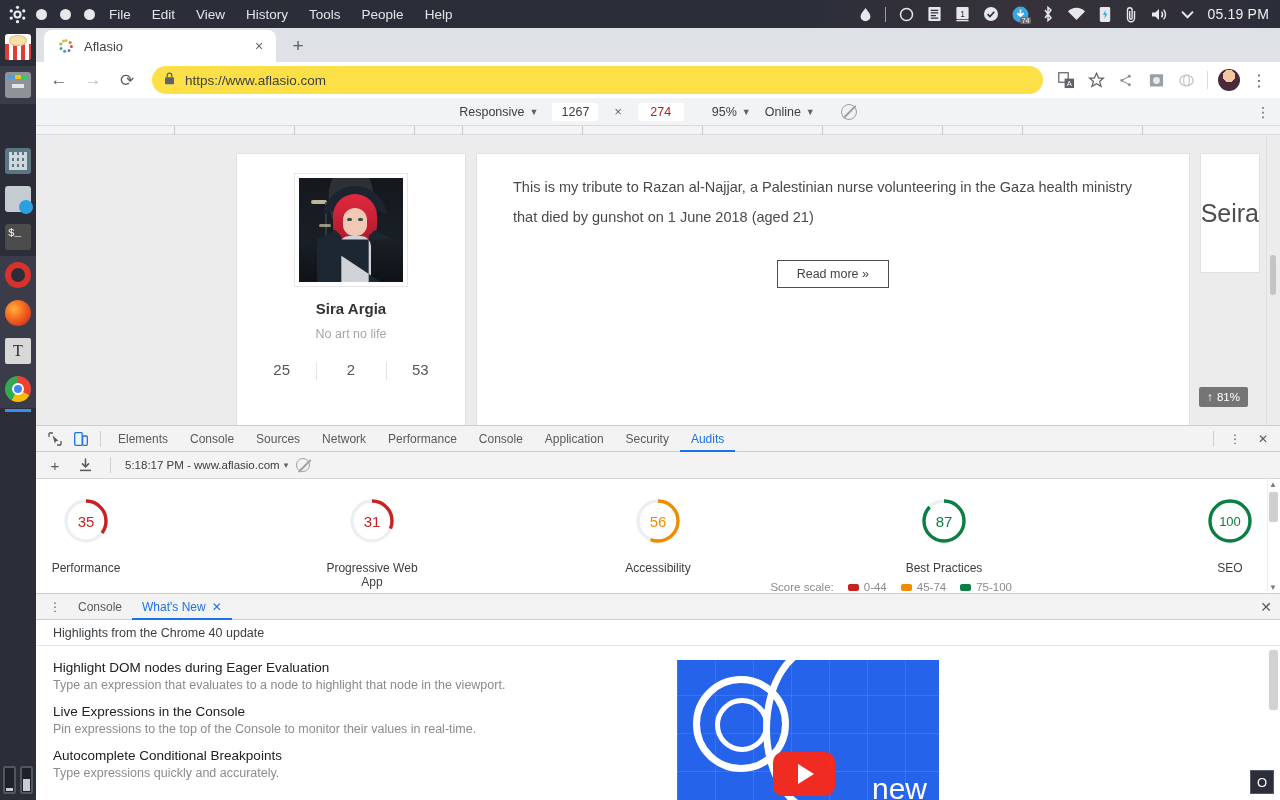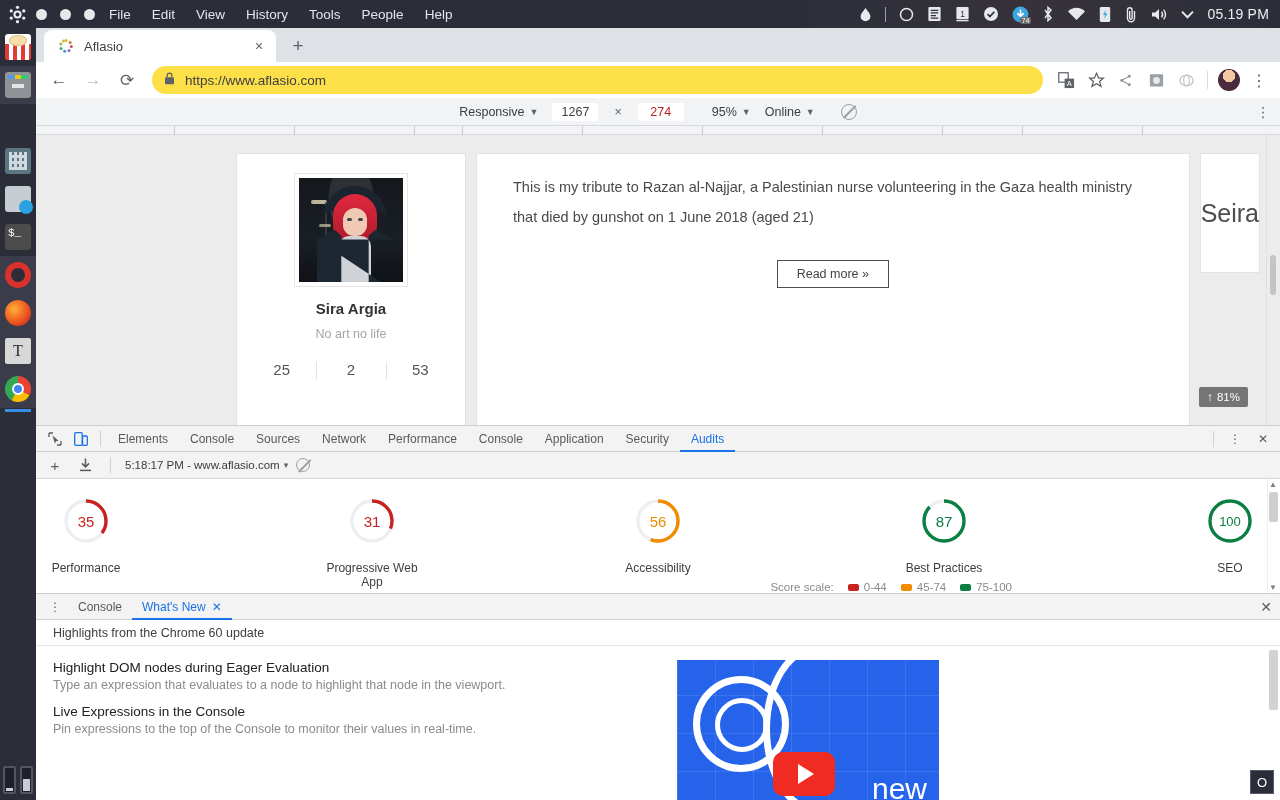--- a/index.html
+++ b/index.html
@@ -653,30 +653,34 @@
           <div class="dt-icobtn">⋮</div>
           <div class="dw-tab">
             <span>Console</span>
           </div>
           <div class="dw-tab sel">
             <span>What's New</span>
             <span>✕</span>
           </div>
           <div class="dw-close">✕</div>
         </div>
-        <div class="dw-sub">Highlights from the Chrome 60 update</div>
+        <div class="dw-sub">Highlights from the Chrome 40 update</div>
         <div class="dw-body">
           <div class="wn-list">
             <div class="wn-item">
               <div class="wn-title">Highlight DOM nodes during Eager Evaluation</div>
               <div class="wn-desc">Type an expression that evaluates to a node to highlight that node in the viewport.</div>
             </div>
             <div class="wn-item">
               <div class="wn-title">Live Expressions in the Console</div>
               <div class="wn-desc">Pin expressions to the top of the Console to monitor their values in real-time.</div>
+            </div>
+            <div class="wn-item">
+              <div class="wn-title">Autocomplete Conditional Breakpoints</div>
+              <div class="wn-desc">Type expressions quickly and accurately.</div>
             </div>
           </div>
           <div class="wn-video">
             <div class="grid"></div>
             <div class="swoosh"></div>
             <div class="ring1"></div>
             <div class="ring2"></div>
             <div class="newtxt">new</div>
             <div class="wn-play"></div>
           </div>

